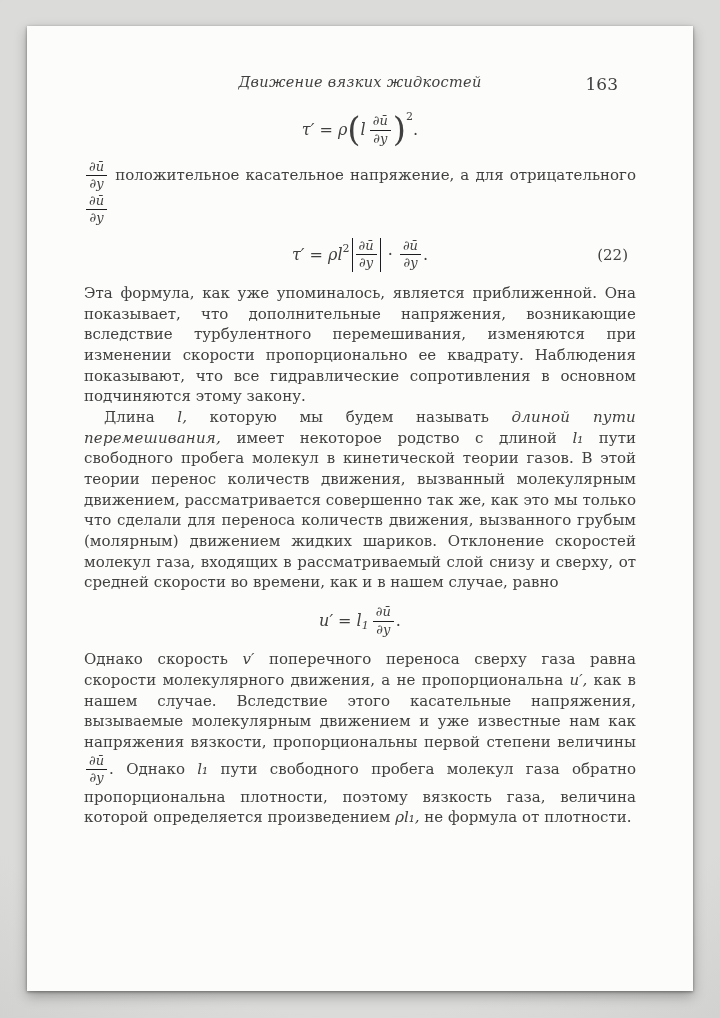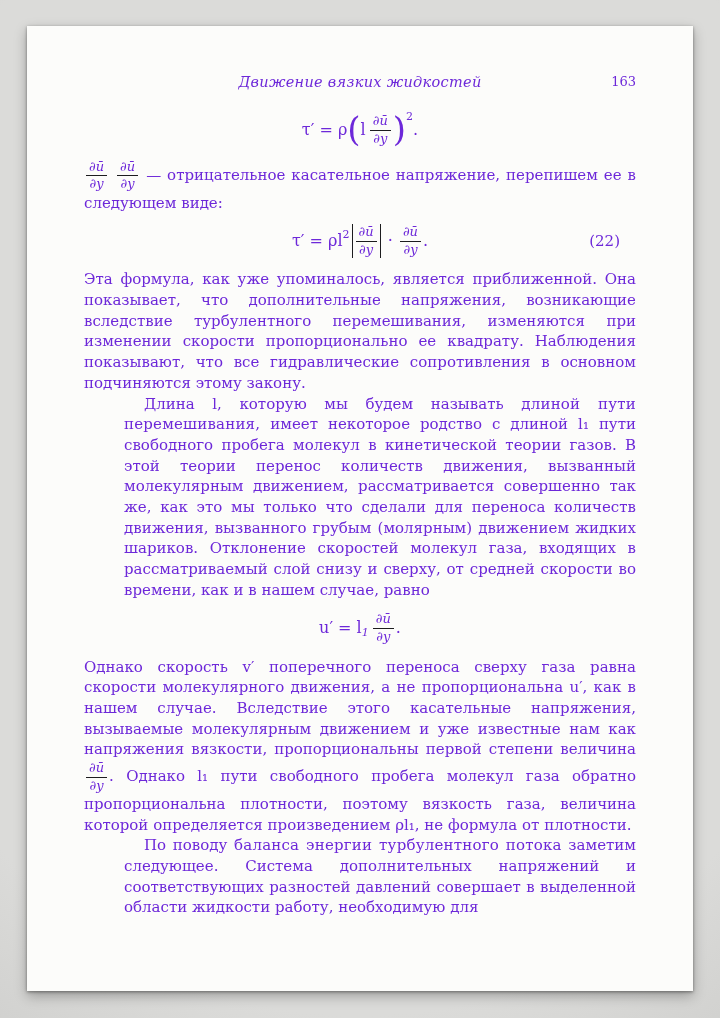--- a/index.html
+++ b/index.html
@@ -13,43 +13,43 @@
     width: 720px; height: 1018px;
     background: radial-gradient(130% 105% at 50% 42%, #dbdbd9 55%, #b9b9b7 100%);
   }
   .sheet {
     position: absolute;
     left: 27px; top: 26px; right: 27px; bottom: 27px;
     background: #fcfcfa;
     box-shadow: 0 1px 3px rgba(0,0,0,0.40), 0 5px 12px rgba(0,0,0,0.28);
     padding: 48px 57px 0 57px;
     overflow: hidden;
-    color: #6d28d9;
+    color: #404040;
   }
   .pagehead {
     position: relative;
     text-align: center;
     font-size: 14.5px;
     margin-bottom: 16px;
     height: 20px;
   }
   .running { font-style: italic; letter-spacing: 0.3px; }
   .pageno {
-    position: absolute; right: 0; top: 0;
-    font-style: normal; font-size: 13px;
+    position: absolute; right: 18px; top: 0;
+    font-style: normal; font-size: 17px;
   }
   p.body {
     font-size: 15px;
     line-height: 1.38;
     text-align: justify;
     hyphens: auto;
     -webkit-hyphens: auto;
   }
-  p.indent { text-indent: 20px; margin-left: 40px; }
-  .mi, .em-phrase, .mvar { }
+  p.indent { text-indent: 20px; }
+  .mi, .em-phrase, .mvar { font-style: italic; }
   .em-phrase { letter-spacing: 0.2px; }
 
   
   .frac {
     display: inline-block;
     vertical-align: middle;
     text-align: center;
     font-style: italic;
     font-size: 13px;
     line-height: 1.12;
@@ -93,21 +93,21 @@
     display: inline-block;
     vertical-align: middle;
     border-left: 1.3px solid #1c1c1e;
     border-right: 1.3px solid #1c1c1e;
     padding: 1px 3px;
     margin: 0 2px;
   }
   .abs .frac { margin: 0; }
   .eqno {
     position: absolute;
-    right: 16px; top: 50%;
+    right: 8px; top: 50%;
     transform: translateY(-50%);
     font-style: normal;
     font-size: 15px;
   }
   .mo { font-style: normal; }
   .gap-s { display: inline-block; width: 2px; }
 </style>
 </head>
 <body>
 
@@ -119,22 +119,22 @@
       <span class="pageno">163</span>
     </div>
 
 
     <div class="formularow">
       <span class="mi">τ′ = ρ</span><span class="bigparen">(</span><span class="mi">l</span><span class="gap-s"></span><span class="frac"><span class="num">∂ū</span><span class="den">∂y</span></span><span class="bigparen">)</span><sup class="msup on-paren">2</sup><span class="mo">.</span>
     </div>
 
     <p class="body">
       <span class="frac"><span class="num">∂ū</span><span class="den">∂y</span></span>
+      <span>положительное касательное напряжение, а для отрицательного</span>
       <span class="frac"><span class="num">∂ū</span><span class="den">∂y</span></span>
-      <span>— отрицательное касательное напряжение, перепишем ее в следующем виде:</span>
     </p>
 
     <div class="formularow">
       <span class="mi">τ′ = ρl</span><sup class="msup">2</sup><span class="abs"><span class="frac"><span class="num">∂ū</span><span class="den">∂y</span></span></span>
       <span class="mo">·</span>
       <span class="frac"><span class="num">∂ū</span><span class="den">∂y</span></span><span class="mo">.</span>
       <span class="eqno">(22)</span>
     </div>
 
     <p class="body"><span>Эта формула, как уже упоминалось, является приближенной. Она показывает, что дополнительные напряжения, возникающие вследствие турбулентного перемешивания, изменяются при изменении скорости пропорционально ее квадрату. Наблюдения показывают, что все гидравлические сопротивления в основном подчиняются этому закону.</span></p>
@@ -151,28 +151,23 @@
 
     <div class="formularow">
       <span class="mi">u′ = l</span><sub class="msub">1</sub><span class="gap-s"></span><span class="frac"><span class="num">∂ū</span><span class="den">∂y</span></span><span class="mo">.</span>
     </div>
 
     <p class="body">
       <span>Однако скорость</span>
       <span class="mvar">v′</span>
       <span>поперечного переноса сверху газа равна скорости молекулярного движения, а не пропорциональна</span>
       <span class="mvar">u′,</span>
-      <span>как в нашем случае. Вследствие этого касательные напряжения, вызываемые молекулярным движением и уже известные нам как напряжения вязкости, пропорциональны первой степени величина</span>
+      <span>как в нашем случае. Вследствие этого касательные напряжения, вызываемые молекулярным движением и уже известные нам как напряжения вязкости, пропорциональны первой степени величины</span>
       <span class="frac"><span class="num">∂ū</span><span class="den">∂y</span></span><span>. Однако</span>
       <span class="mvar">l₁</span>
       <span>пути свободного пробега молекул газа обратно пропорциональна плотности, поэтому вязкость газа, величина которой определяется произведением</span>
       <span class="mvar">ρl₁,</span>
       <span>не формула от плотности.</span>
     </p>
 
-    <p class="body indent">
-      <span>По поводу</span>
-      <span class="em-phrase">баланса энергии турбулентного потока</span>
-      <span>заметим следующее. Система дополнительных напряжений и соответствующих разностей давлений совершает в выделенной области жидкости работу, необходимую для</span>
-    </p>
 
   </div>
 </div>
 
 </body></html>

